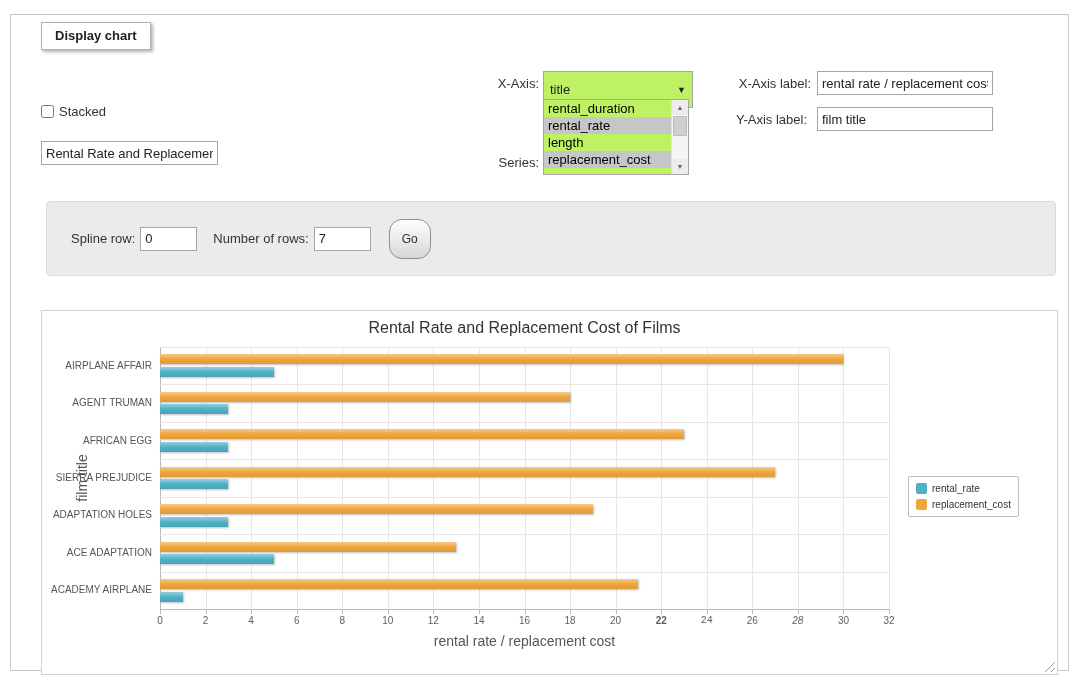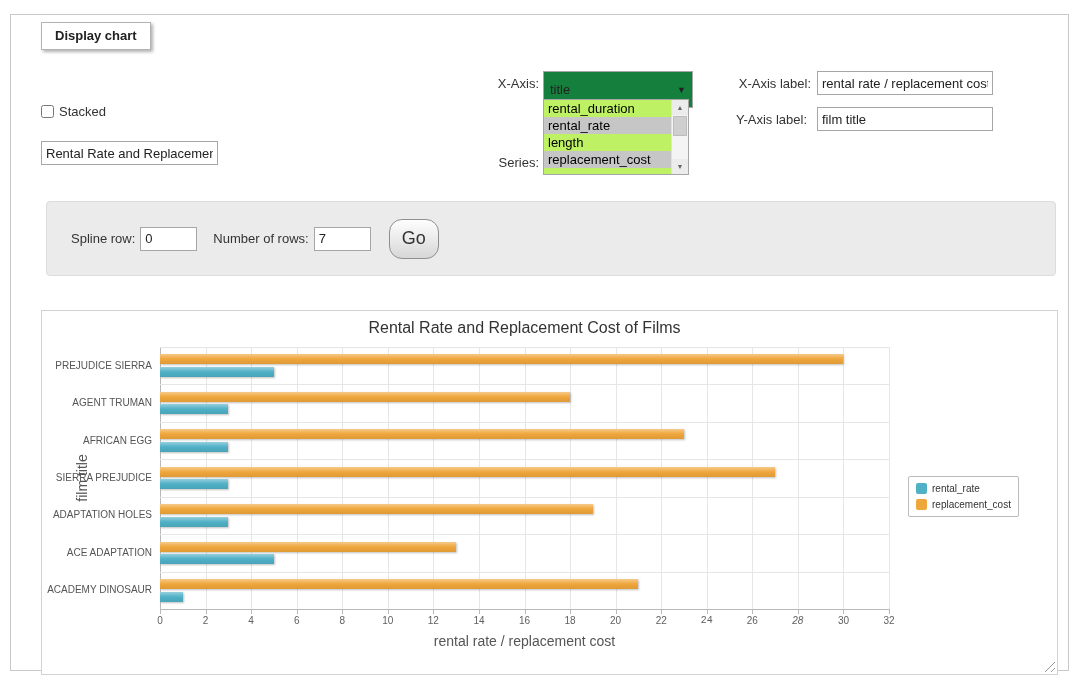--- a/index.html
+++ b/index.html
@@ -31,21 +31,21 @@
                  gap:5px; font-size:13px; color:#333; }
 
   .txt { position:absolute; box-sizing:border-box; height:24px; border:1px solid #a6a6a6;
          font-size:13px; padding:2px 4px; color:#222; background:#fff; }
   #chart-title-input { left:30px; top:126px; width:177px; }
   #xaxis-label-input { left:806px; top:56px; width:176px; }
   #yaxis-label-input { left:806px; top:92px; width:176px; }
 
   
   #xaxis-select { position:absolute; left:532px; top:56px; width:150px; height:37px;
-                  box-sizing:border-box; background:#15803d; border:1px solid #a6a6a6;
+                  box-sizing:border-box; background:#bef264; border:1px solid #a6a6a6;
                   display:flex; align-items:center; justify-content:space-between;
                   padding:0 6px; font-size:13px; color:#222; cursor:default;gap:20px; }
   #xaxis-select .arrow { font-size:9px; color:#222; }
 
   
   #series-listbox { position:absolute; left:532px; top:84px; width:146px; height:76px;
                     box-sizing:border-box; background:#bef264; border:1px solid #a6a6a6;
                     overflow:hidden; }
   #series-options { position:absolute; left:0; top:0; right:17px; bottom:0; }
   .series-option { height:17px; line-height:17px; font-size:13px; padding-left:4px;
@@ -64,21 +64,21 @@
                 background:#ebebeb; border:1px solid #dcdcdc; border-radius:4px;
                 box-sizing:border-box; display:flex; align-items:center; padding-left:24px;
                 font-size:13px; color:#333; }
   .input-box { box-sizing:border-box; height:24px; border:1px solid #a6a6a6; font-size:13px;
                padding:2px 4px; background:#fff; color:#222; }
   #start-row-input { width:57px; margin-left:5px; }
   #num-rows-input { width:57px; margin-left:5px; }
   #num-rows-caption { margin-left:16px; }
   #go-button { margin-left:18px; height:40px; padding:0 12px; border:1px solid #8f8f8f;
                border-radius:13px; background:linear-gradient(#fefefe,#d7d7d7);
-               font-size:18px; color:#333; cursor:pointer; }
+               font-size:12px; color:#333; cursor:pointer; }
 
   
   #chart { position:absolute; left:30px; top:295px; width:1017px; height:365px;
            background:#fff; border:1px solid #d2d2d2; box-sizing:border-box; }
   .chart-title { position:absolute; left:118px; top:8px; width:729px; text-align:center;
                  font-size:16px; color:#333; }
   .vgrid { position:absolute; width:1px; }
   .hgrid { position:absolute; height:1px; background:#e6e6e6; }
   .tickmark { position:absolute; width:1px; height:5px; background:#b9b9b9; }
   .tick-label { position:absolute; width:30px; text-align:center; font-size:10px; color:#606060; }
@@ -194,21 +194,21 @@
         <div class="tickmark" style="left: 482.5px; top: 298px;"></div>
         <div class="tick-label" style="left: 467.5px; top: 304px;">16</div>
         <div class="vgrid" style="left: 528.062px; top: 36px; height: 262px; background: rgb(230, 230, 230);"></div>
         <div class="tickmark" style="left: 528.062px; top: 298px;"></div>
         <div class="tick-label" style="left: 513.062px; top: 304px;">18</div>
         <div class="vgrid" style="left: 573.625px; top: 36px; height: 262px; background: rgb(230, 230, 230);"></div>
         <div class="tickmark" style="left: 573.625px; top: 298px;"></div>
         <div class="tick-label" style="left: 558.625px; top: 304px;">20</div>
         <div class="vgrid" style="left: 619.188px; top: 36px; height: 262px; background: rgb(230, 230, 230);"></div>
         <div class="tickmark" style="left: 619.188px; top: 298px;"></div>
-        <div class="tick-label" style="left: 604.188px; top: 304px;">22</div>
+        <div class="tick-label" style="left: 604.188px; top: 304px; font-weight: bold;">22</div>
         <div class="vgrid" style="left: 664.75px; top: 36px; height: 262px; background: rgb(230, 230, 230);"></div>
         <div class="tickmark" style="left: 664.75px; top: 298px;"></div>
         <div class="tick-label" style="left: 649.75px; top: 304px; font-family: Liberation Mono, monospace;">24</div>
         <div class="vgrid" style="left: 710.312px; top: 36px; height: 262px; background: rgb(230, 230, 230);"></div>
         <div class="tickmark" style="left: 710.312px; top: 298px;"></div>
         <div class="tick-label" style="left: 695.312px; top: 304px;">26</div>
         <div class="vgrid" style="left: 755.875px; top: 36px; height: 262px; background: rgb(230, 230, 230);"></div>
         <div class="tickmark" style="left: 755.875px; top: 298px;"></div>
         <div class="tick-label" style="left: 740.875px; top: 304px; font-style: italic;">28</div>
         <div class="vgrid" style="left: 801.438px; top: 36px; height: 262px; background: rgb(230, 230, 230);"></div>
@@ -219,36 +219,36 @@
         <div class="tick-label" style="left: 832px; top: 304px;">32</div>
         <div class="hgrid" style="left: 118px; top: 36px; width: 729px;"></div>
         <div class="hgrid" style="left: 118px; top: 73.4286px; width: 729px;"></div>
         <div class="hgrid" style="left: 118px; top: 110.857px; width: 729px;"></div>
         <div class="hgrid" style="left: 118px; top: 148.286px; width: 729px;"></div>
         <div class="hgrid" style="left: 118px; top: 185.714px; width: 729px;"></div>
         <div class="hgrid" style="left: 118px; top: 223.143px; width: 729px;"></div>
         <div class="hgrid" style="left: 118px; top: 260.571px; width: 729px;"></div>
         <div class="hgrid" style="left: 118px; top: 298px; width: 729px;"></div>
         <div class="hgrid" style="left: 118px; top: 298px; width: 729px; background: rgb(185, 185, 185);"></div>
-        <div class="cat-label" style="top: 48.7143px;">PREJUDICE SIERRA</div>
+        <div class="cat-label" style="top: 48.7143px;">AIRPLANE AFFAIR</div>
         <div class="bar" title="AIRPLANE SIERRA: 29.99" style="left: 118px; top: 43.4762px; width: 683.21px; background-color: rgb(239, 166, 59);"></div>
         <div class="bar" title="AIRPLANE SIERRA: 4.99" style="left: 118px; top: 55.9524px; width: 113.678px; background-color: rgb(79, 176, 198);"></div>
         <div class="cat-label" style="top: 86.1429px;">AGENT TRUMAN</div>
         <div class="bar" title="AGENT TRUMAN: 17.99" style="left: 118px; top: 80.9048px; width: 409.835px; background-color: rgb(239, 166, 59);"></div>
         <div class="bar" title="AGENT TRUMAN: 2.99" style="left: 118px; top: 93.381px; width: 68.1159px; background-color: rgb(79, 176, 198);"></div>
         <div class="cat-label" style="top: 123.571px;">AFRICAN EGG</div>
         <div class="bar" title="AFRICAN EGG: 22.99" style="left: 118px; top: 118.333px; width: 523.741px; background-color: rgb(239, 166, 59);"></div>
         <div class="bar" title="AFRICAN EGG: 2.99" style="left: 118px; top: 130.81px; width: 68.1159px; background-color: rgb(79, 176, 198);"></div>
         <div class="cat-label" style="top: 161px;">SIERRA PREJUDICE</div>
         <div class="bar" title="AFFAIR PREJUDICE: 26.99" style="left: 118px; top: 155.762px; width: 614.866px; background-color: rgb(239, 166, 59);"></div>
         <div class="bar" title="AFFAIR PREJUDICE: 2.99" style="left: 118px; top: 168.238px; width: 68.1159px; background-color: rgb(79, 176, 198);"></div>
         <div class="cat-label" style="top: 198.429px;">ADAPTATION HOLES</div>
         <div class="bar" title="ADAPTATION HOLES: 18.99" style="left: 118px; top: 193.19px; width: 432.616px; background-color: rgb(239, 166, 59);"></div>
         <div class="bar" title="ADAPTATION HOLES: 2.99" style="left: 118px; top: 205.667px; width: 68.1159px; background-color: rgb(79, 176, 198);"></div>
         <div class="cat-label" style="top: 235.857px;">ACE ADAPTATION</div>
         <div class="bar" title="ACE GOLDFINGER: 12.99" style="left: 118px; top: 230.619px; width: 295.928px; background-color: rgb(239, 166, 59);"></div>
         <div class="bar" title="ACE GOLDFINGER: 4.99" style="left: 118px; top: 243.095px; width: 113.678px; background-color: rgb(79, 176, 198);"></div>
-        <div class="cat-label" style="top: 273.286px;">ACADEMY DINOSAUR</div>
+        <div class="cat-label" style="top: 273.286px;">ACADEMY AIRPLANE</div>
         <div class="bar" title="ACADEMY DINOSAUR: 20.99" style="left: 118px; top: 268.048px; width: 478.178px; background-color: rgb(239, 166, 59);"></div>
         <div class="bar" title="ACADEMY DINOSAUR: 0.99" style="left: 118px; top: 280.524px; width: 22.5534px; background-color: rgb(79, 176, 198);"></div>
       </div>
   </div>
 </div>
 
 </body></html>

